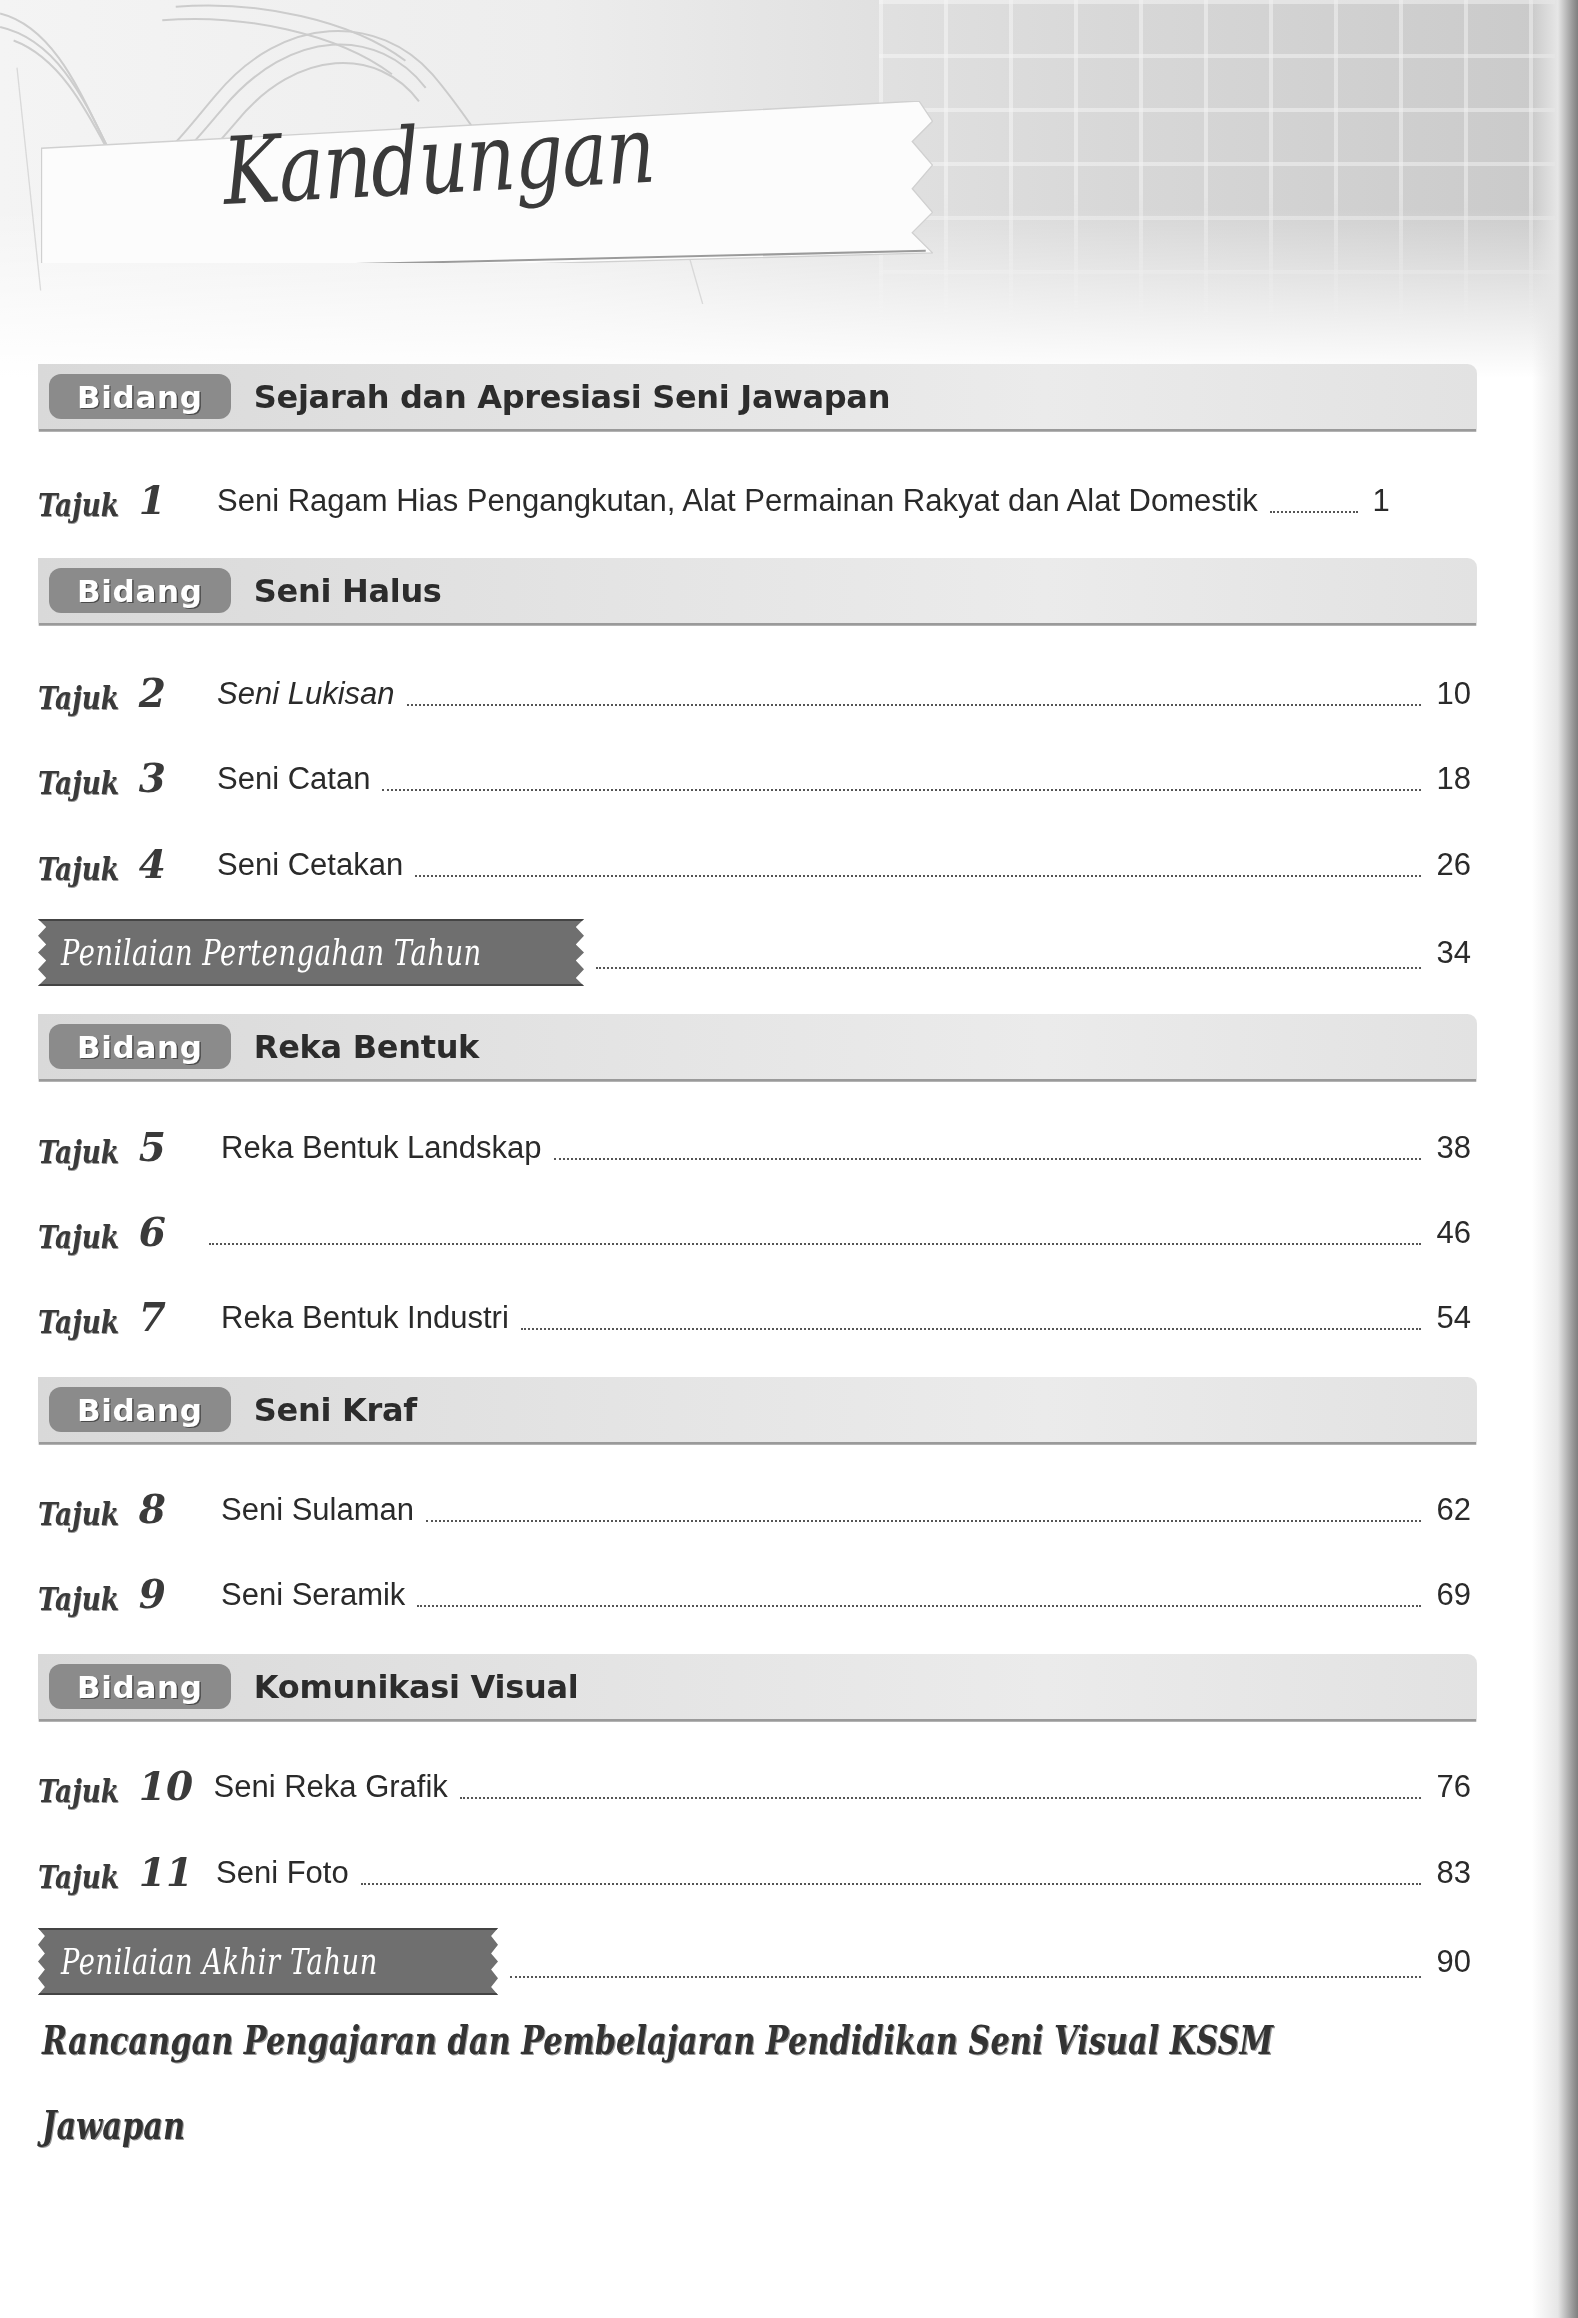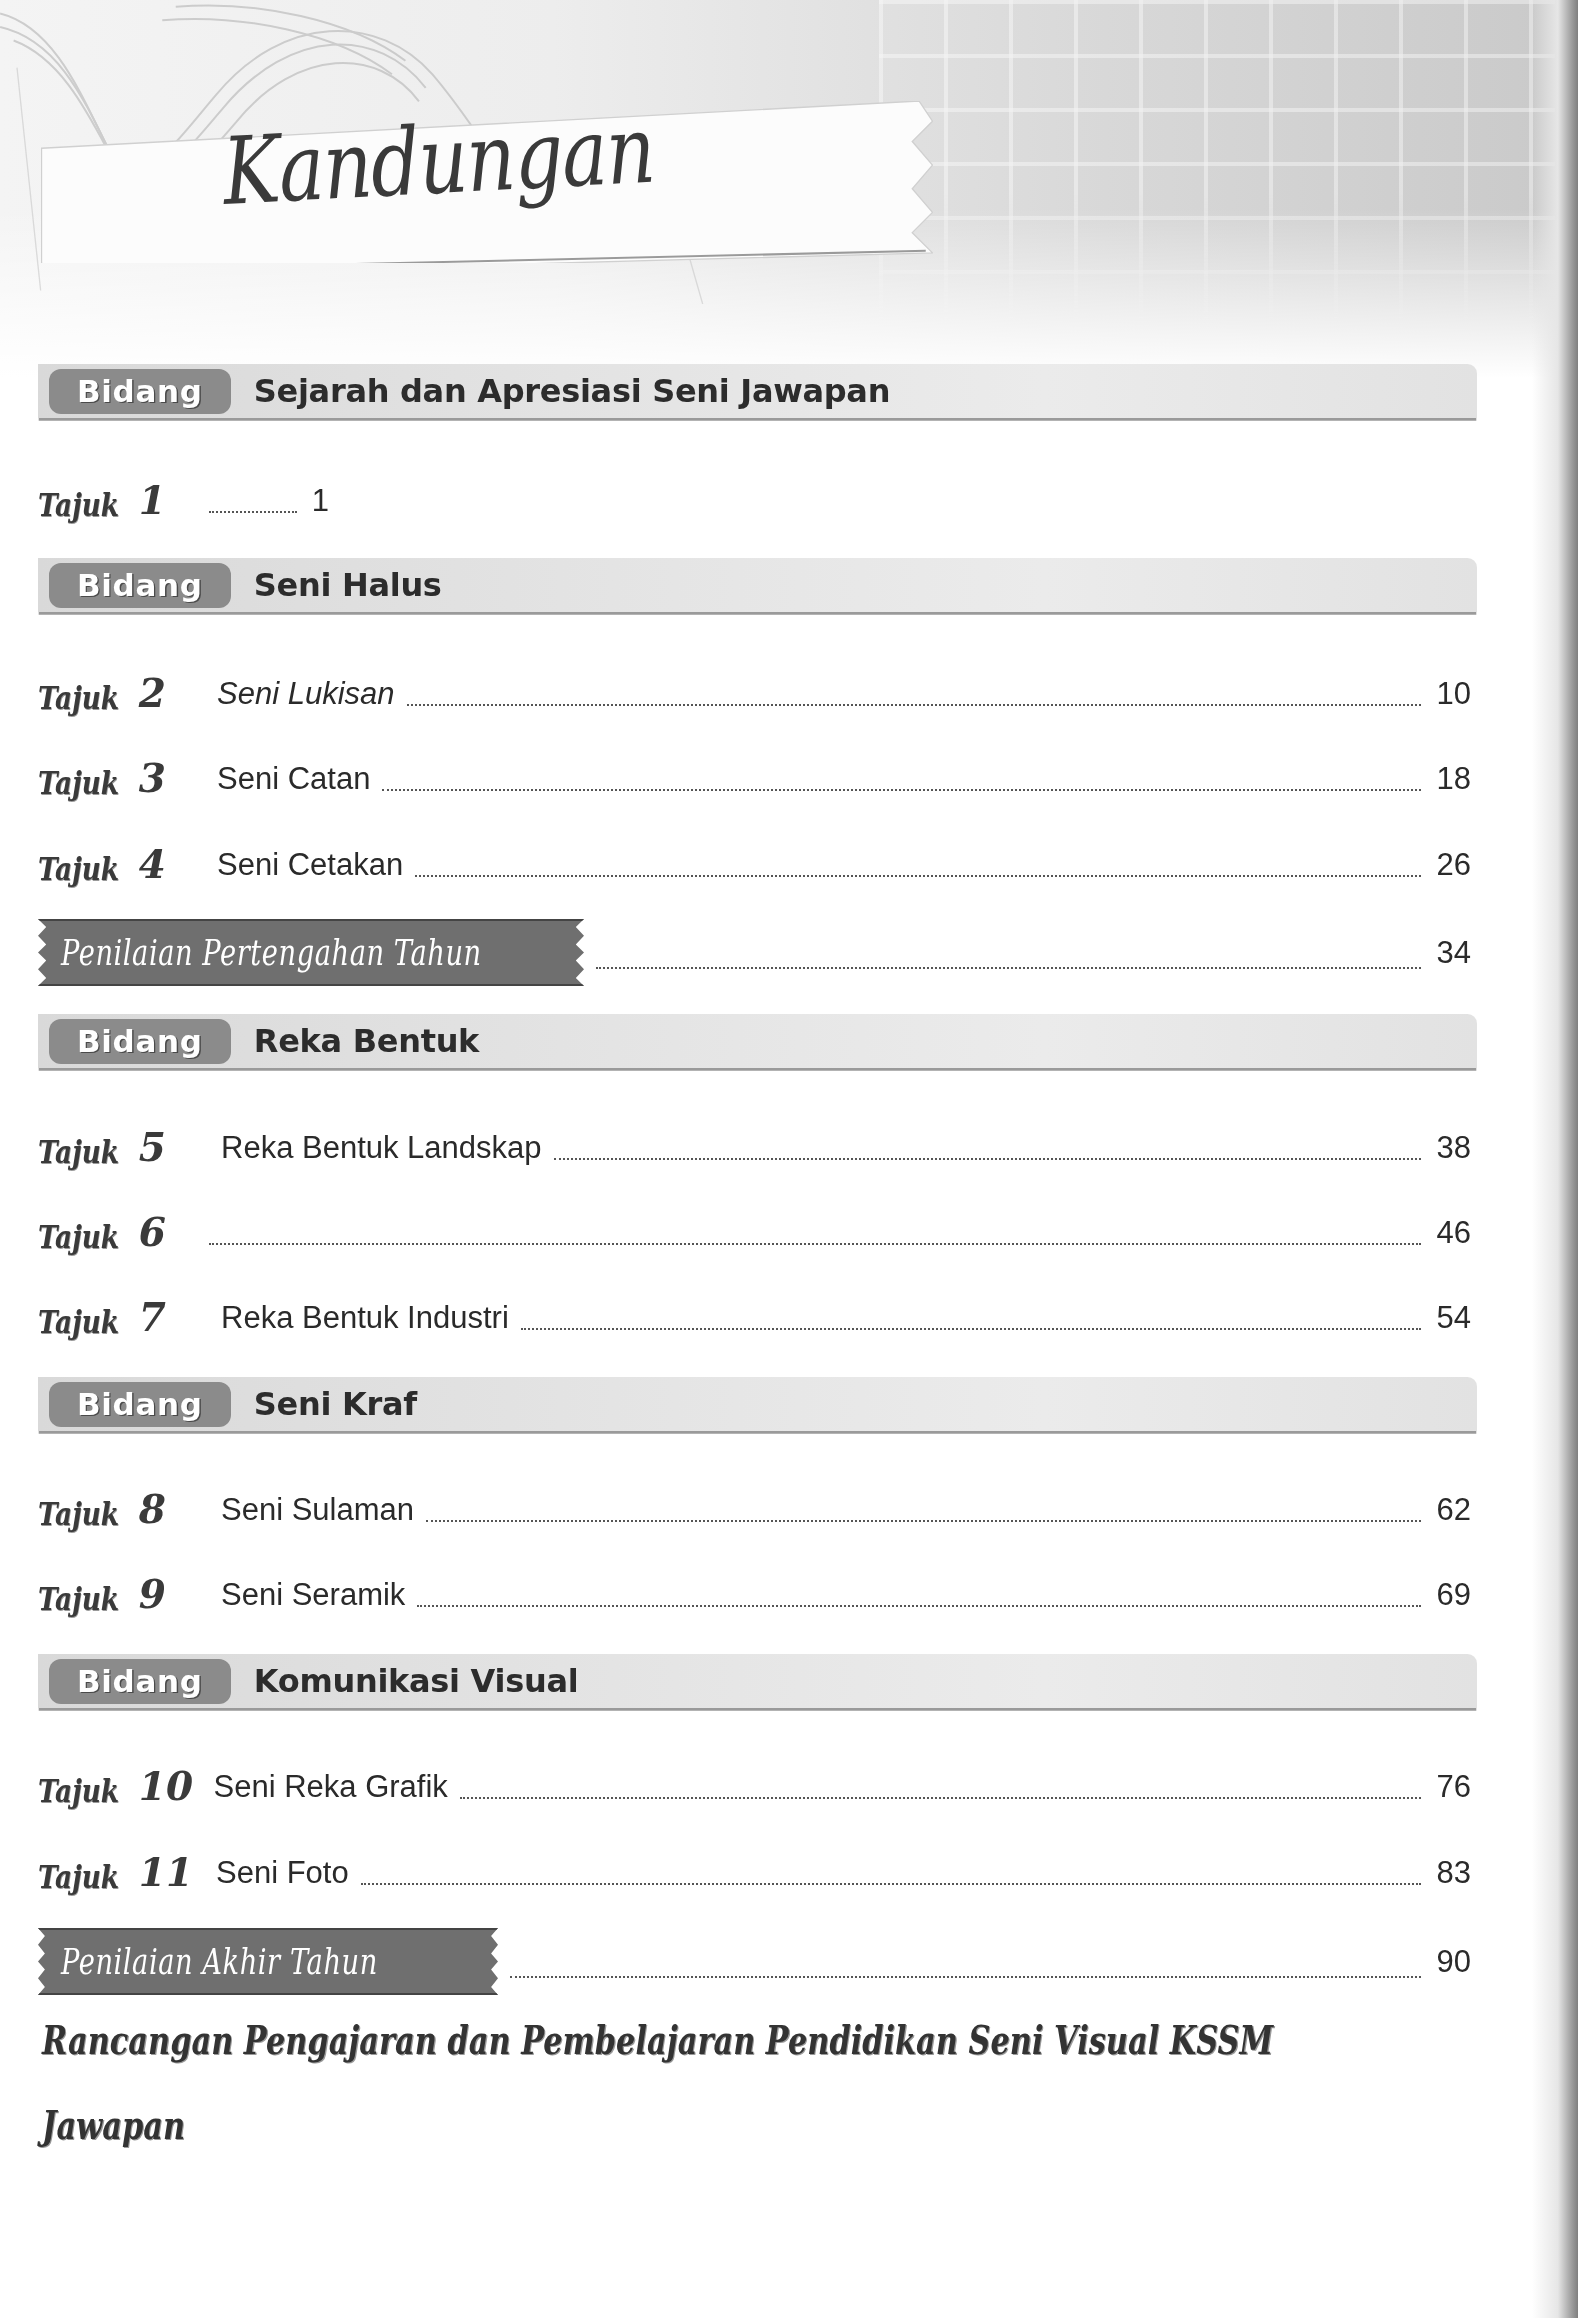--- a/index.html
+++ b/index.html
@@ -72,21 +72,21 @@
       letter-spacing: -1.4px;
       transform: rotate(-3deg) scaleX(0.82);
       transform-origin: left center;
     }
 
     
     .section-bar {
       position: absolute;
       left: 38px;
       width: 1439px;
-      height: 54px;
+      height: 65px;
       background: linear-gradient(to right, #d9d9d9 0%, #e4e4e4 40%, #ebebeb 70%, #e2e2e2 100%);
       border-radius: 0 9.5px 0 0;
       box-shadow: 0 3.4px 0 -0.7px #9a9a9a;
       display: flex;
       align-items: center;
     }
     .bidang-badge {
       margin-left: 10.8px;
       height: 45px;
       width: 182px;
@@ -239,20 +239,21 @@
 
   <div class="section-bar" style="top:364px;">
     <div class="bidang-badge">Bidang</div>
     <div class="section-title">Sejarah dan Apresiasi Seni Jawapan</div>
   </div>
   <div class="toc-row" style="top:472px;">
     <div class="tajuk-block">
       <span class="tajuk-label">Tajuk</span>
       <span class="tajuk-num">1</span>
     </div>
+    <span class="entry-title" style="margin-left:20px;">Seni Ragam Hias Pengangkutan, Alat Permainan Rakyat dan Alat Domestik</span>
     <span class="leader" style="flex:0 0 88px;"></span>
     <span class="page-num" style="min-width:20px;">1</span>
   </div>
 
   <div class="section-bar" style="top:558px;">
     <div class="bidang-badge">Bidang</div>
     <div class="section-title">Seni Halus</div>
   </div>
   <div class="toc-row" style="top:665px;">
     <div class="tajuk-block">

